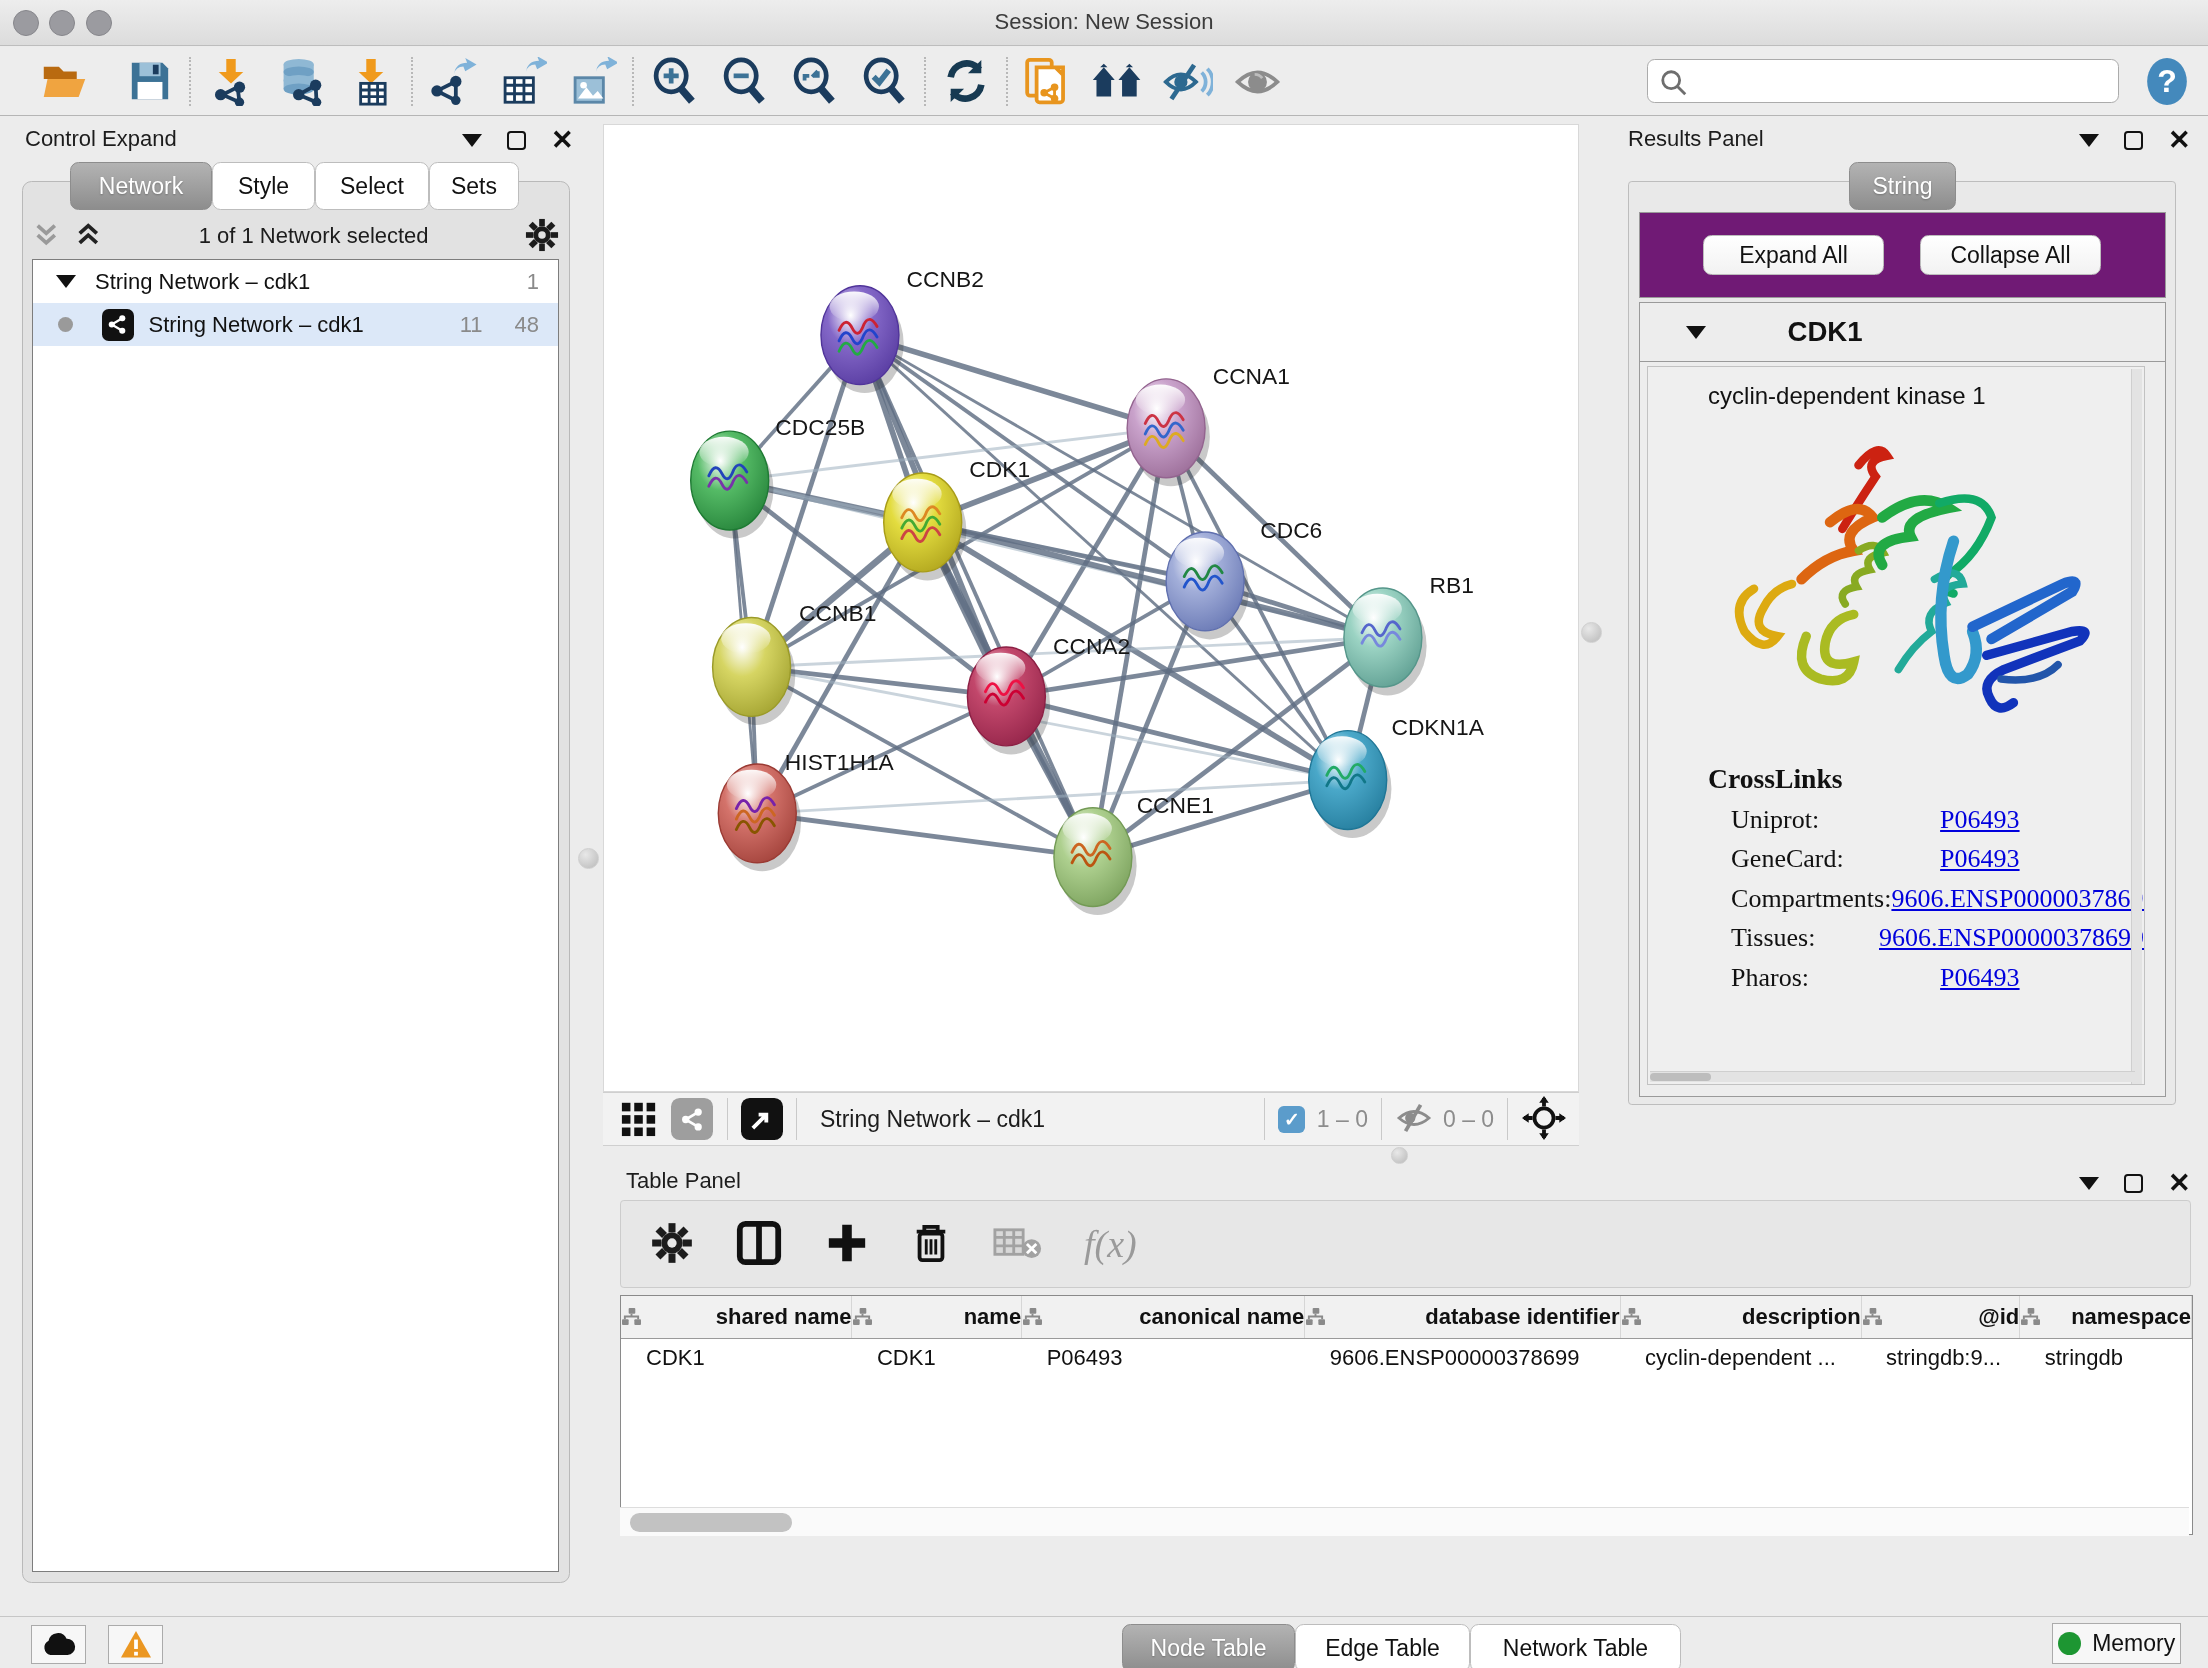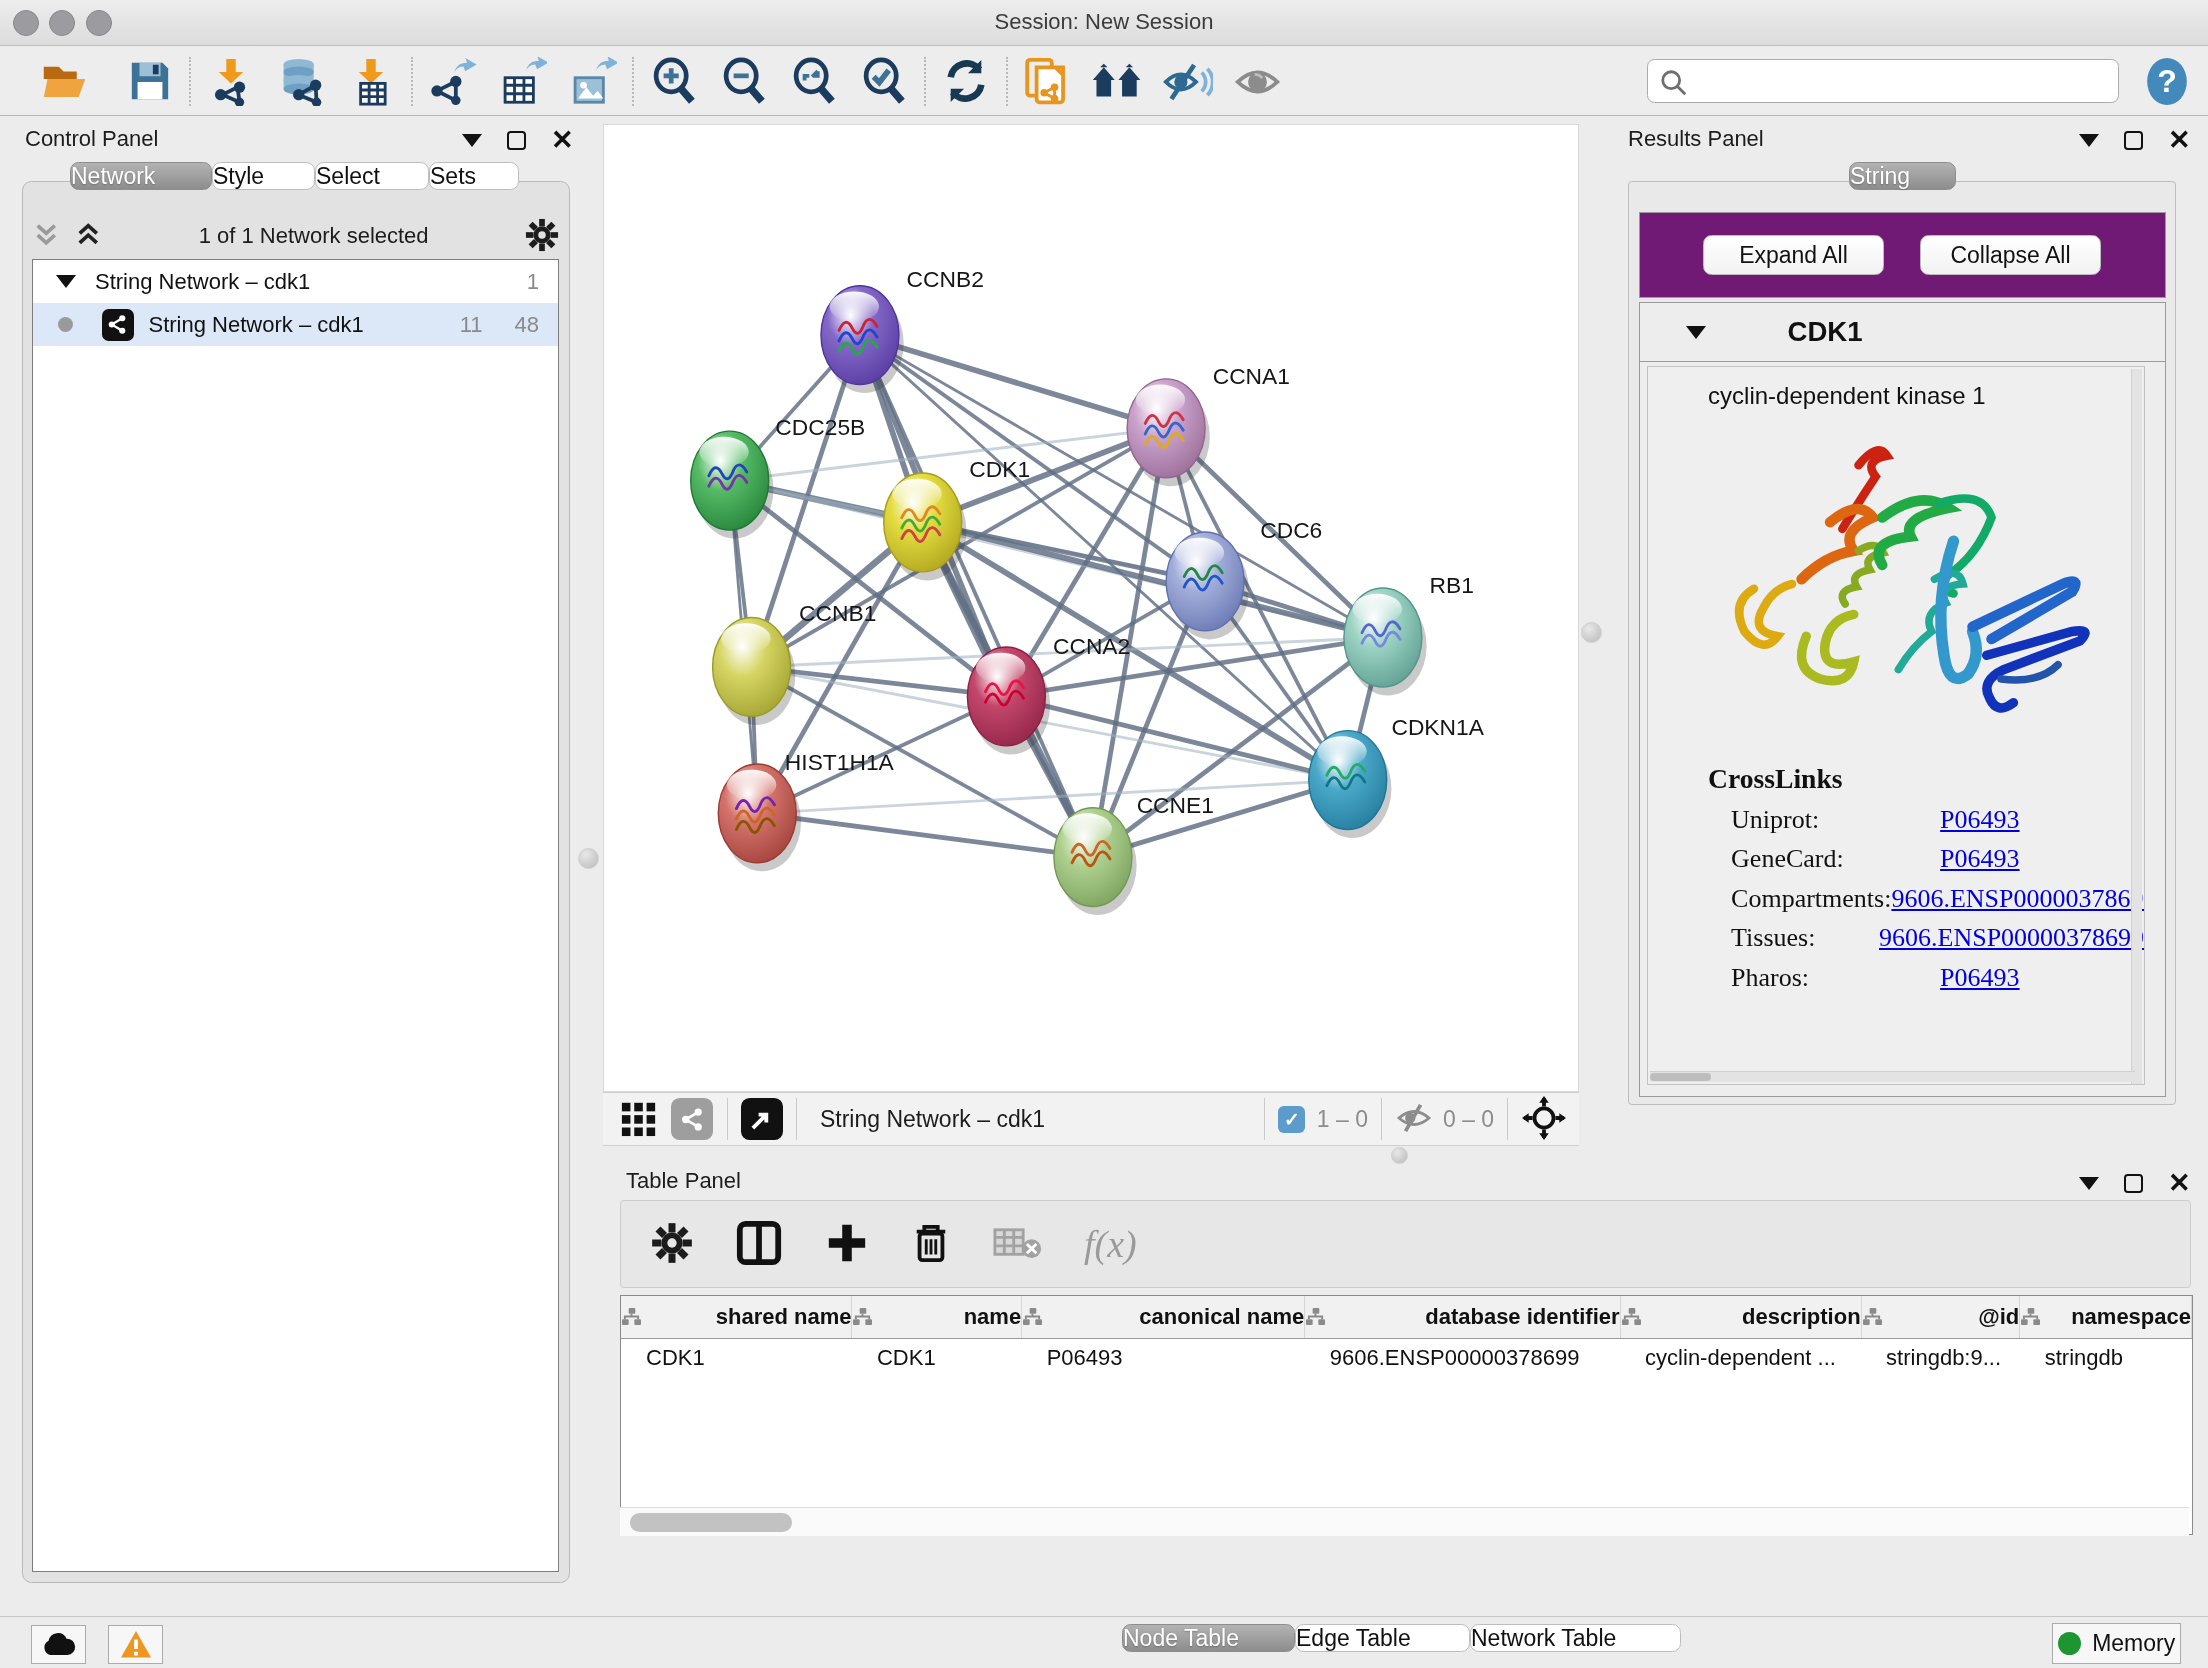--- a/index.html
+++ b/index.html
@@ -27,21 +27,21 @@
   .search-glyph { position:absolute; left:11.4px; top:7.6px; }
 
   
   .panel-title { font-size:22px; color:#1c1c1c; }
   .pw-controls { position:absolute; display:flex; align-items:center; gap:25px; }
   .pw-min { width:0; height:0; border-left:10.5px solid transparent; border-right:10.5px solid transparent;
     border-top:13.3px solid #111; cursor:pointer; }
   .pw-float { width:19px; height:19px; border:2.9px solid #111; border-radius:3.8px; background:transparent; }
   .pw-close { font-size:27px; font-weight:bold; color:#111; line-height:19px; }
 
-  .tab { height:28px; display:flex; align-items:center; justify-content:flex-start;
+  .tab { height:48px; display:flex; align-items:center; justify-content:center;
     background:#fff; border:1px solid #bdbdbd; font-size:23px; color:#111;
     border-radius:8.6px; position:relative; }
   .tab.active { background:linear-gradient(#b3b3b3,#8d8d8d); color:#fff; border-color:#8d8d8d;
     text-shadow:0 1px 1.9px rgba(0,0,0,.25); }
 
   
   .cp-box { position:absolute; left:22px; top:181px; width:548px; height:1402px;
     background:#e2e2e2; border:1px solid #b9b9b9; border-radius:9.5px; }
   .cp-tabs { position:absolute; left:70px; top:162px; display:flex; z-index:3; }
   .cp-toolbar-row { position:absolute; left:32px; top:217px; width:527px; height:38px;
@@ -326,21 +326,21 @@
     </div>
     <div class="tb-icon" style="margin-right:15px">
       <svg width="46" height="51" viewBox="0 0 48 54">
           <ellipse cx="24" cy="27" rx="21" ry="25" fill="#4489bc"></ellipse>
           <text x="24" y="38" text-anchor="middle" font-size="34" font-weight="bold" fill="#fff">?</text>
         </svg>
     </div>
   </div>
 
   <div>
-    <div style="position:absolute;left:25px;top:126px" class="panel-title">Control Panel</div>
+    <div style="position:absolute;left:25px;top:126px" class="panel-title">Control Expand</div>
     <div class="pw-controls" style="left:462px;top:131px;width:114px">
       <div class="pw-min"></div>
       <div class="pw-float"></div>
       <div class="pw-close">✕</div>
     </div>
 
     <div class="cp-box"></div>
 
     <div class="cp-tabs">
       <div class="tab active" style="width:142px">

